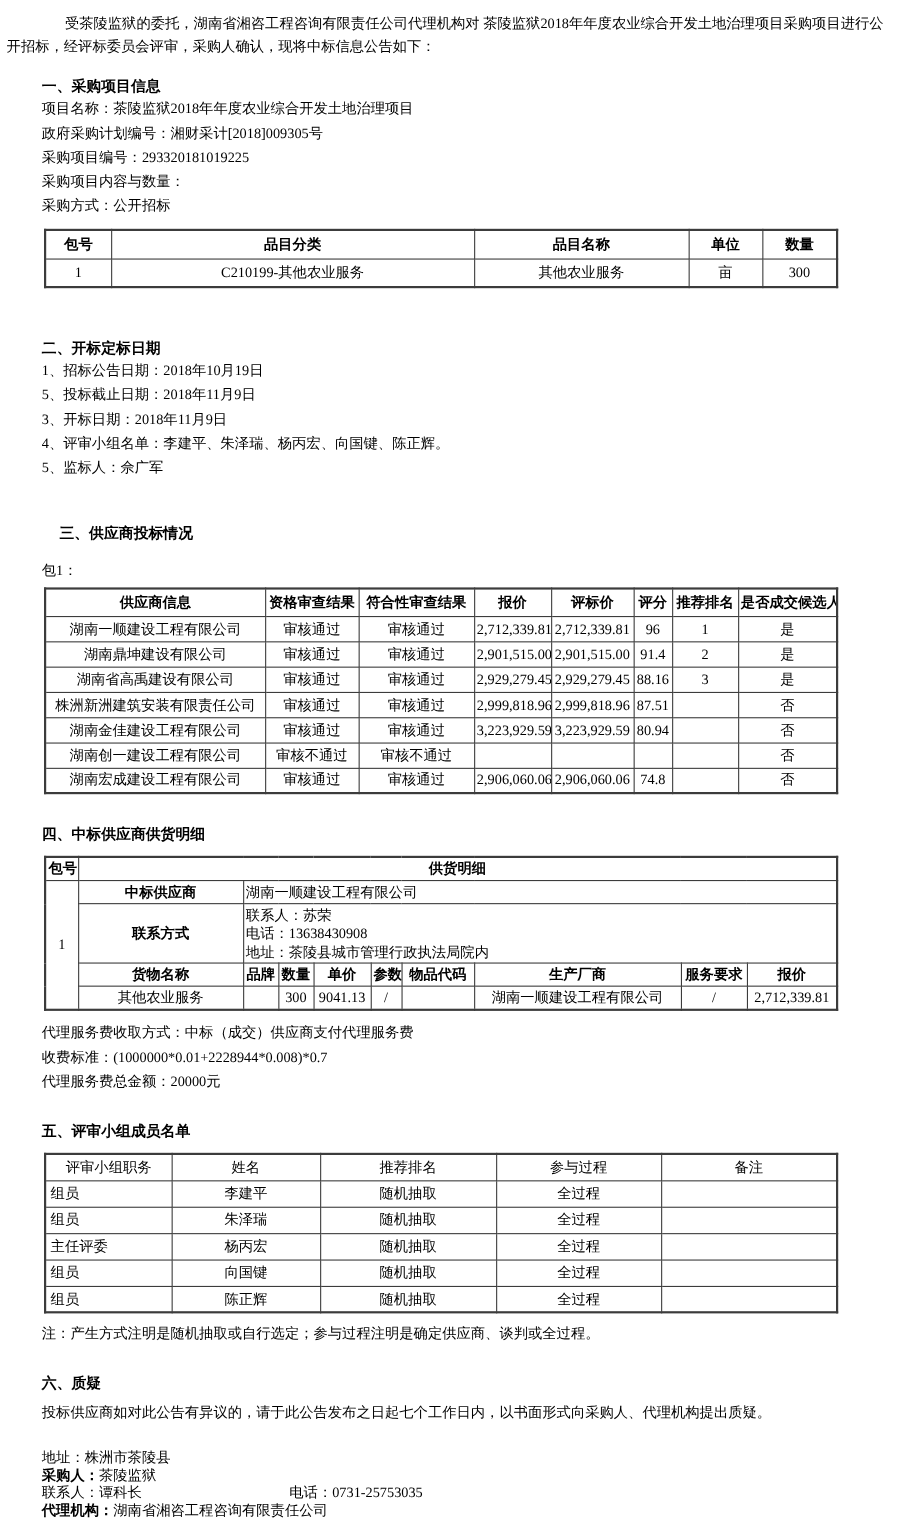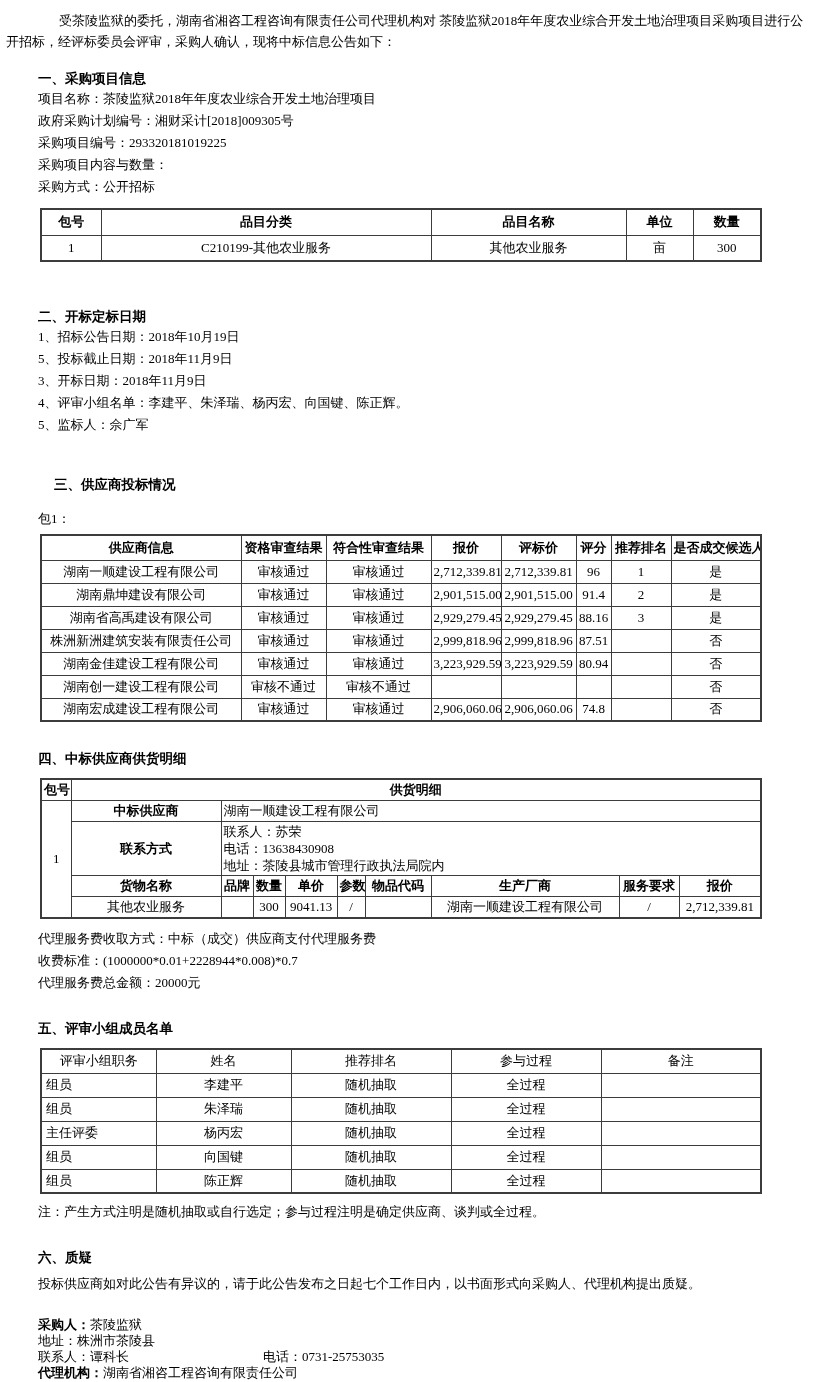--- a/index.html
+++ b/index.html
@@ -313,27 +313,27 @@
     </table>
   <p class="note">注：产生方式注明是随机抽取或自行选定；参与过程注明是确定供应商、谈判或全过程。</p>
 </div>
 
 <div class="sec">
   <p class="sec-title h-gap3">六、质疑</p>
   <p class="s6-body">投标供应商如对此公告有异议的，请于此公告发布之日起七个工作日内，以书面形式向采购人、代理机构提出质疑。</p>
 
   <div class="contacts">
     <div class="row">
+      <span>地址：株洲市茶陵县</span>
+    </div>
+    <div class="row">
       <span class="blabel">采购人：</span>
       <span>茶陵监狱</span>
     </div>
     <div class="row">
-      <span>地址：株洲市茶陵县</span>
-    </div>
-    <div class="row">
       <span class="lcol">联系人：谭科长</span>
       <span>电话：0731-25753035</span>
     </div>
     <div class="row">
       <span class="blabel">代理机构：</span>
       <span>湖南省湘咨工程咨询有限责任公司</span>
     </div>
     <div class="row">
       <span>地址：长沙市芙蓉区东二环一段1139（湖南国际商务中心二楼）</span>
     </div>

